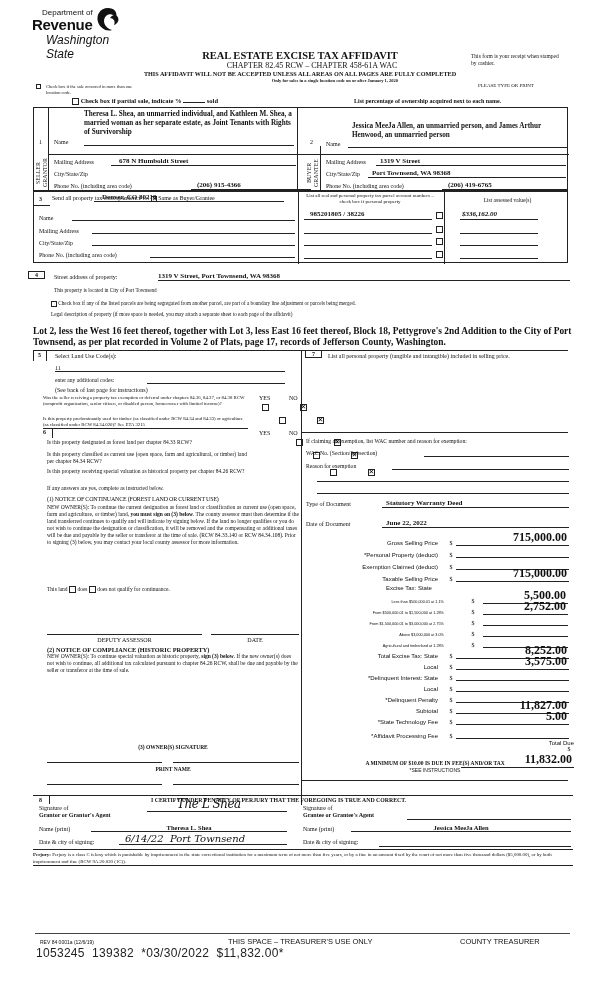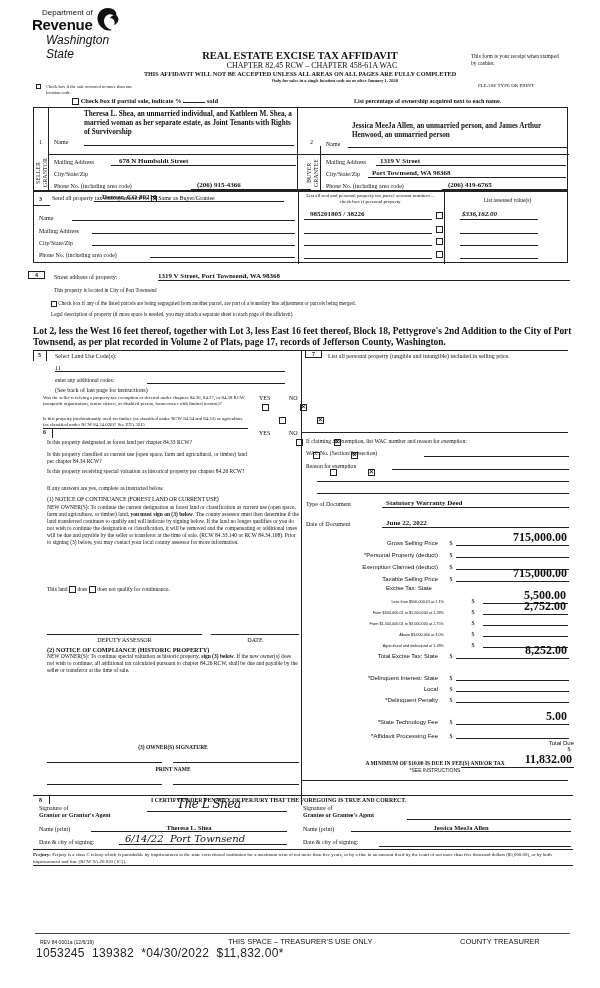--- a/index.html
+++ b/index.html
@@ -285,34 +285,44 @@
       <span class="money-label" style="width:142px; font-size:3.8px;">Agricultural and timberland at 1.28%</span>
       <span class="dollar" style="margin-left:24px;">$</span>
       <span class="money-val" style="width:85px; margin-left:5px;"></span>
     </div>
 
     <div class="money-row" style="top:113px;">
       <span class="money-label" style="width:136px; font-size:6px;">Total Excise Tax: State</span>
       <span class="dollar" style="margin-left:8px;">$</span>
       <span class="money-val" style="width:113px;">8,252.00</span>
     </div>
+    <div class="money-row" style="top:124px;">
+      <span class="money-label" style="width:136px; font-size:6px;">Local</span>
+      <span class="dollar" style="margin-left:8px;">$</span>
+      <span class="money-val" style="width:113px;">3,575.00</span>
+    </div>
     <div class="money-row" style="top:135px;">
       <span class="money-label" style="width:136px; font-size:6px;">*Delinquent Interest: State</span>
       <span class="dollar" style="margin-left:8px;">$</span>
       <span class="money-val" style="width:113px;"></span>
     </div>
     <div class="money-row" style="top:146px;">
       <span class="money-label" style="width:136px; font-size:6px;">Local</span>
       <span class="dollar" style="margin-left:8px;">$</span>
       <span class="money-val" style="width:113px;"></span>
     </div>
     <div class="money-row" style="top:157px;">
       <span class="money-label" style="width:136px; font-size:6px;">*Delinquent Penalty</span>
       <span class="dollar" style="margin-left:8px;">$</span>
       <span class="money-val" style="width:113px;"></span>
+    </div>
+    <div class="money-row" style="top:168px;">
+      <span class="money-label" style="width:136px; font-size:6px;">Subtotal</span>
+      <span class="dollar" style="margin-left:8px;">$</span>
+      <span class="money-val" style="width:113px;">11,827.00</span>
     </div>
     <div class="money-row" style="top:179px;">
       <span class="money-label" style="width:136px; font-size:6px;">*State Technology Fee</span>
       <span class="dollar" style="margin-left:8px;">$</span>
       <span class="money-val" style="width:113px;">5.00</span>
     </div>
     <div class="money-row" style="top:193px;">
       <span class="money-label" style="width:136px; font-size:6px;">*Affidavit Processing Fee</span>
       <span class="dollar" style="margin-left:8px;">$</span>
       <span class="money-val" style="width:113px;"></span>
@@ -362,13 +372,13 @@
   <div class="abs" style="left:0; top:57px; width:540px; font-size:4.9px; line-height:6.5px; border-bottom:0.8px solid #222;">
     <b>Perjury:</b>
     <span>Perjury is a class C felony which is punishable by imprisonment in the state correctional institution for a maximum term of not more than five years, or by a fine in an amount fixed by the court of not more than five thousand dollars ($5,000.00), or by both imprisonment and fine (RCW 9A.20.020 (1C)).</span>
   </div>
 </div>
 
 <div class="abs" style="left:35px; top:933px; width:535px; border-top:0.8px solid #444;"></div>
 <div class="abs sans" style="left:40px; top:939px; font-size:5px;">REV 84 0001a (12/6/19)</div>
 <div class="abs sans" style="left:228px; top:937px; font-size:7.5px;">THIS SPACE – TREASURER'S USE ONLY</div>
 <div class="abs sans" style="left:460px; top:937px; font-size:7.5px;">COUNTY TREASURER</div>
-<div class="abs sans" style="left:36px; top:946px; font-size:12px; letter-spacing:0.3px; white-space:pre; color:#222;">1053245  139382  *04/30/2022  $11,832.00*</div>
+<div class="abs sans" style="left:36px; top:946px; font-size:12px; letter-spacing:0.3px; white-space:pre; color:#222;">1053245  139382  *03/30/2022  $11,832.00*</div>
 
 </body></html>

